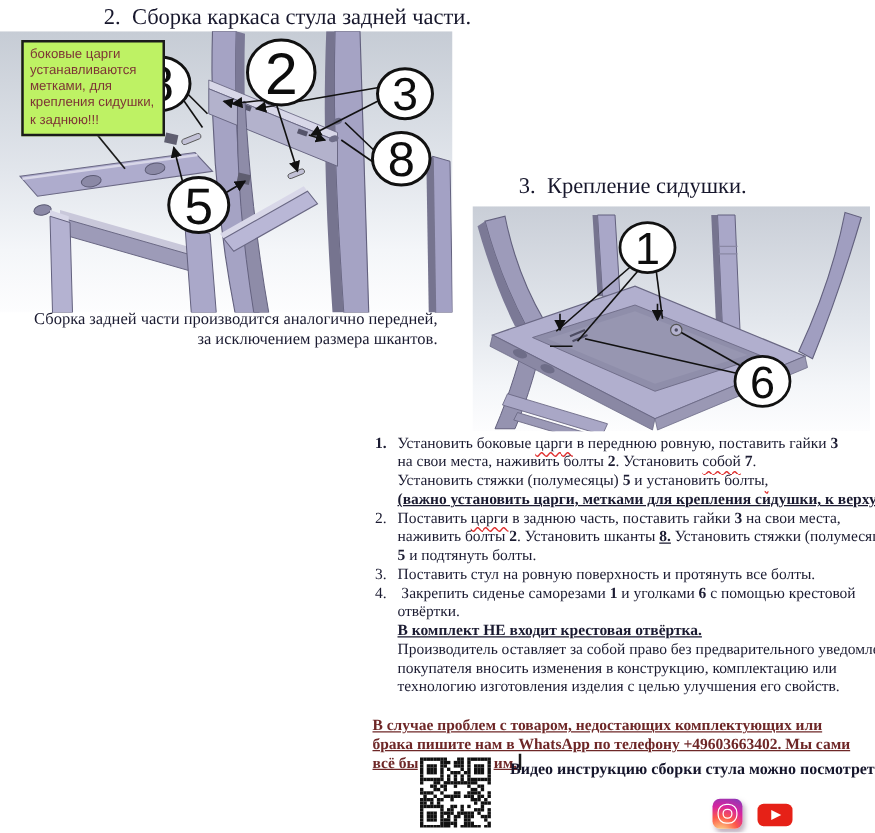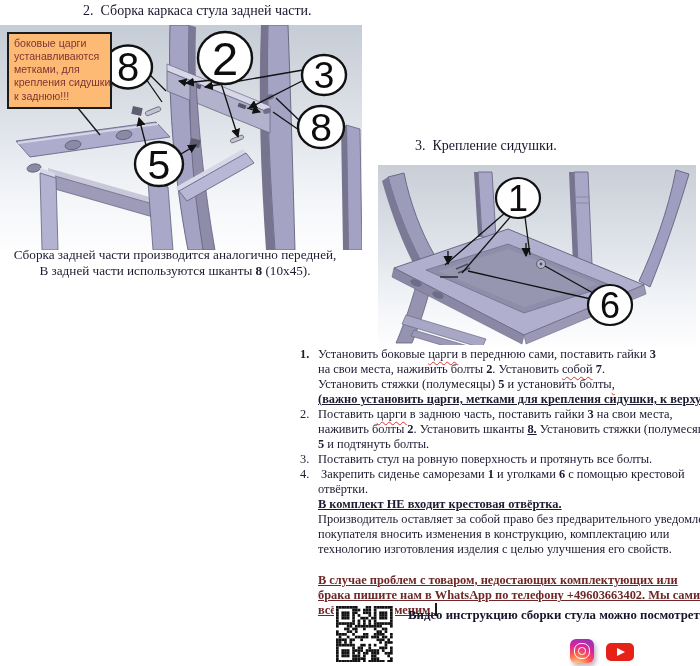--- a/index.html
+++ b/index.html
@@ -1,36 +1,36 @@
 <!DOCTYPE html>
 <html><head>
 <meta charset="utf-8">
 <style>
   html,body{margin:0;padding:0;}
   body{width:700px;height:666px;position:relative;background:#ffffff;
        font-family:"Liberation Serif","DejaVu Serif",serif;overflow:hidden;}
   .abs{position:absolute;}
   
-  .hding{font-size:14px;color:#17172c;white-space:pre-wrap;}
+  .hding{font-size:18px;color:#17172c;white-space:pre-wrap;}
   
-  .callout-box{left:7px;top:32px;width:88px;background:#fdba74;border:2px solid #1b1b1b;
-      padding:3px 8px 4px 5px;font-family:"Liberation Sans","DejaVu Sans",sans-serif;
+  .callout-box{left:17px;top:32px;width:88px;background:#bef264;border:2px solid #1b1b1b;
+      padding:3px 18px 4px 5px;font-family:"Liberation Sans","DejaVu Sans",sans-serif;
       font-size:10.6px;line-height:1.24;color:#7d3535;z-index:5;}
   
-  .note-left{left:0;top:247px;width:350px;text-align:center;font-size:13.2px;
+  .note-left{left:0;top:247px;width:350px;text-align:right;font-size:13.2px;
       line-height:15.8px;color:#1b1b31;}
   
   .instructions{left:298px;top:347px;width:402px;font-size:12.4px;line-height:15px;color:#1b1b31;}
   .item{display:grid;grid-template-columns:20px 1fr;}
   .inum{text-align:left;padding-left:2px;}
   .tline{white-space:pre;}
   .b{font-weight:bold;}
   .u{text-decoration:underline;text-decoration-thickness:1px;}
   .sq{text-decoration:underline wavy #e03131 1px;text-underline-offset:2.5px;}
-  .warn{margin-top:16px;margin-left:20px;color:#6e2727;font-weight:bold;}
+  .warn{margin-top:16px;color:#6e2727;font-weight:bold;}
   .warn .tline{text-decoration:underline;text-decoration-thickness:1.2px;}
   .cursor{display:inline-block;width:2px;height:13px;background:#1a1a1a;
       margin-left:1px;vertical-align:-2px;text-decoration:none;}
   
   .qr-note{left:408px;top:607px;width:292px;font-size:12.8px;font-weight:bold;
       line-height:16.5px;color:#15152b;}
   
   .ig-icon{left:570px;top:639px;width:24px;height:24px;border-radius:6px;
       background:radial-gradient(circle at 28% 118%, #fdf497 0%, #fd5949 42%, #d6249f 68%, #8a3ab9 95%);
       box-shadow:2px 3px 4px rgba(130,100,130,.5);}
@@ -143,21 +143,21 @@
 <div class="abs callout-box">
     <div class="tline"><span>боковые царги</span></div>
     <div class="tline"><span>устанавливаются</span></div>
     <div class="tline"><span>метками, для</span></div>
     <div class="tline"><span>крепления сидушки,</span></div>
     <div class="tline"><span>к заднюю!!!</span></div>
   </div>
 
 <div class="abs note-left">
     <div class="tline"><span>Сборка задней части производится аналогично передней,</span></div>
-    <div class="tline"><span>В задней части используются шканты </span><span class="b">8</span><span> (10x45).</span></div>
+    <div class="tline"><span>за исключением размера шкантов.</span></div>
   </div>
 
 <div class="abs hding" style="left:415px;top:138px;">3.  Крепление сидушки.</div>
 
 <svg class="abs" style="left:378px;top:165px;" width="318" height="180" viewBox="0 0 318 180">
   <defs>
     <linearGradient id="gradR" x1="0" y1="0" x2="0" y2="1">
       <stop offset="0" stop-color="#c9ced7"></stop>
         <stop offset="0.5" stop-color="#e2e6ec"></stop>
       <stop offset="0.8" stop-color="#f4f6f9"></stop>
@@ -218,21 +218,21 @@
     <ellipse cx="232" cy="140" rx="22" ry="20" fill="#fff" stroke="#111" stroke-width="2.2"></ellipse>
     <text class="cnum" x="232" y="153" font-size="36" text-anchor="middle">6</text>
   </g>
 </svg>
 
 <div class="abs instructions">
   <div id="instr-items">
       <div class="item">
         <div class="inum b">1.</div>
         <div>
-          <div class="tline"><span>Установить боковые </span><span class="sq">царги</span><span> в переднюю сами, поставить гайки </span><span class="b">3</span></div>
+          <div class="tline"><span>Установить боковые </span><span class="sq">царги</span><span> в переднюю ровную, поставить гайки </span><span class="b">3</span></div>
           <div class="tline"><span>на свои места, наживить болты </span><span class="b">2</span><span>. Установить </span><span class="sq">собой</span><span> </span><span class="b">7</span><span>.</span></div>
           <div class="tline"><span>Установить стяжки (полумесяцы) </span><span class="b">5</span><span> и установить болты</span><span class="sq">,</span></div>
           <div class="tline"><span class="b u">(важно установить царги, метками для крепления сидушки, к верху!)</span></div>
         </div>
       </div>
       <div class="item">
         <div class="inum">2.</div>
         <div>
           <div class="tline"><span>Поставить </span><span class="sq">царги</span><span> в заднюю часть, поставить гайки </span><span class="b">3</span><span> на свои места,</span></div>
           <div class="tline"><span>наживить болты </span><span class="b">2</span><span>. Установить шканты </span><span class="b u">8.</span><span> Установить стяжки (полумесяцы)</span></div>

